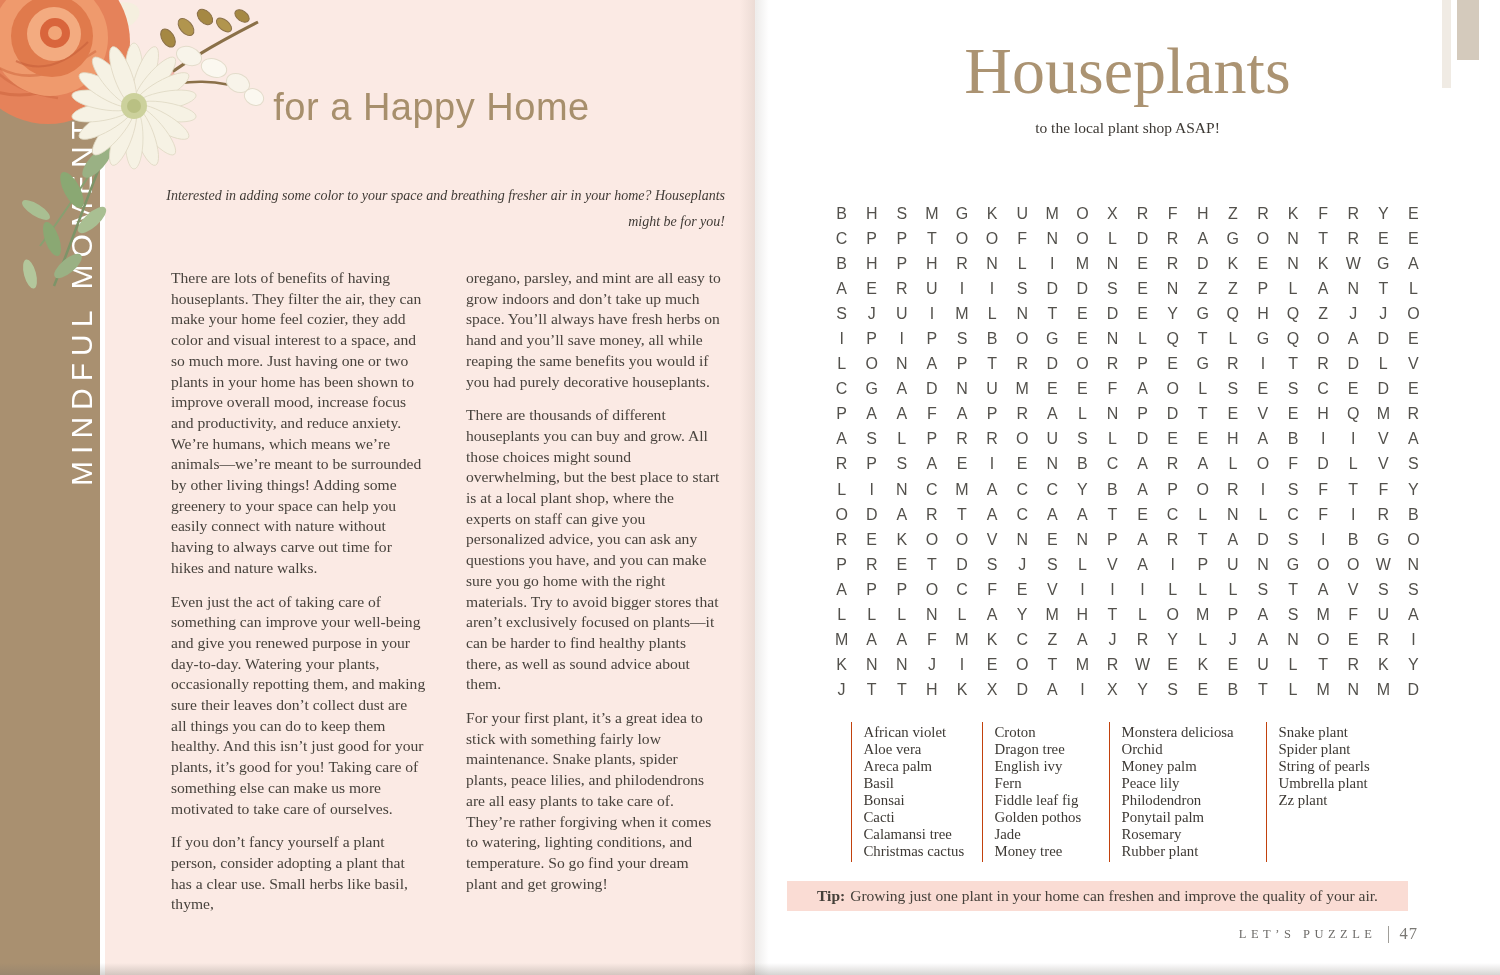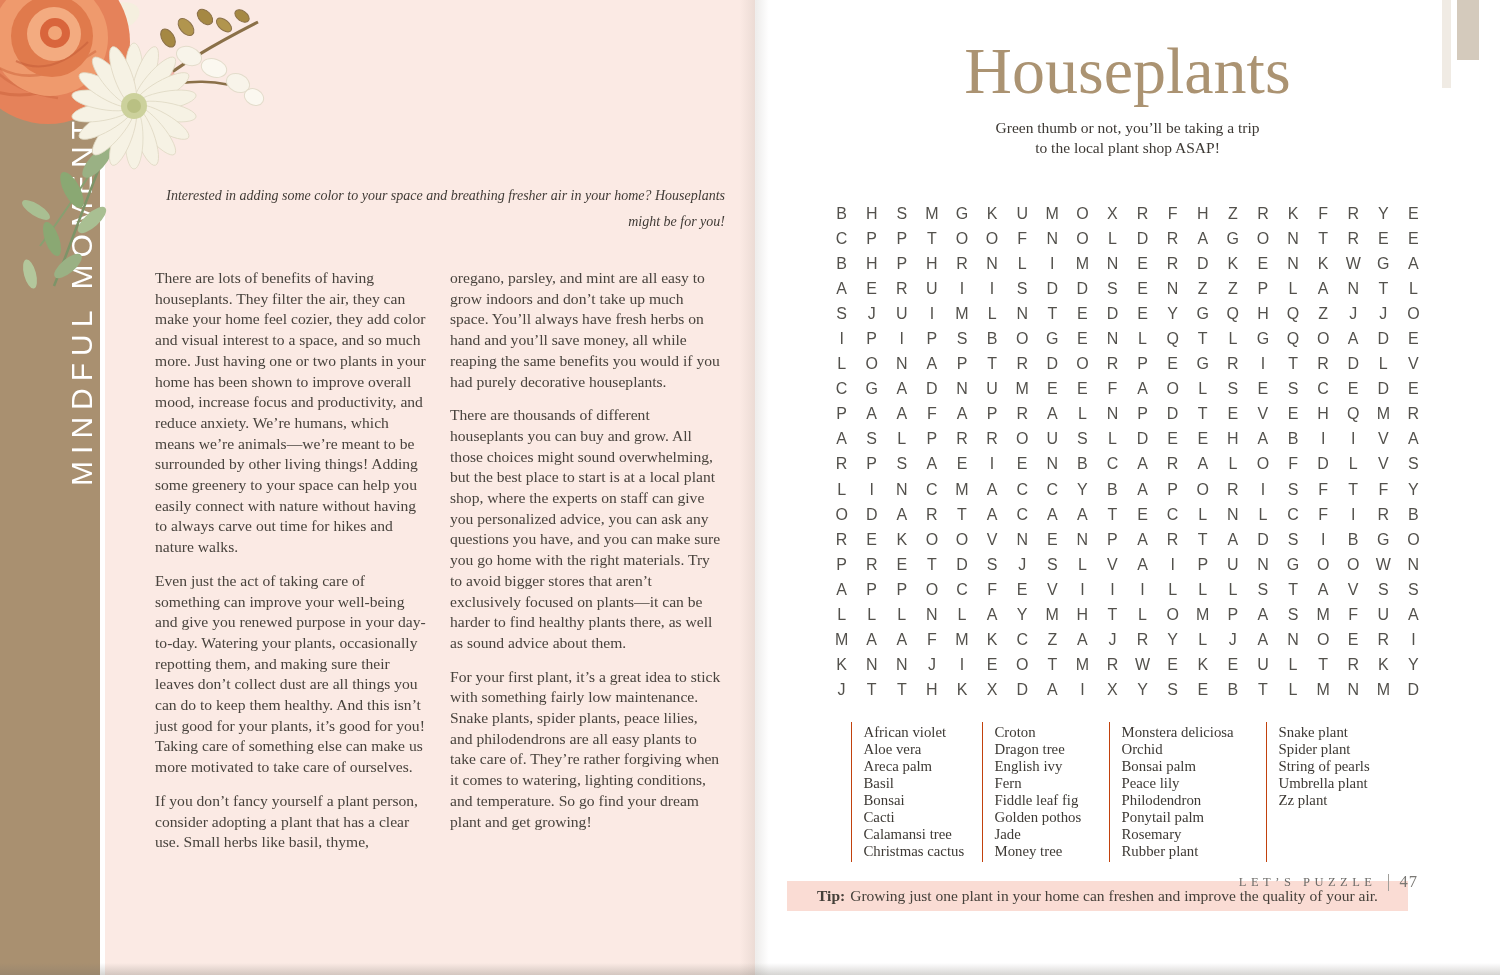--- a/index.html
+++ b/index.html
@@ -22,21 +22,21 @@
     position:absolute;top:86px;left:108px;width:647px;text-align:center;
     font-family:"Liberation Sans", sans-serif;font-weight:300;
     font-size:38px;line-height:43px;color:var(--title-tan,#a78f6c);letter-spacing:0.5px;
   }
   .article-intro{
     position:absolute;top:183px;left:138px;width:587px;text-align:right;
     font-size:14px;line-height:26px;color:#403b36;font-style:italic;
   }
   .article-columns{position:absolute;top:268px;left:155px;width:566px;display:flex;gap:24px;}
   .article-col{width:271px;font-size:15.6px;line-height:20.7px;color:#48433d;text-align:left;}
-  .article-col p{margin:0 0 13px 0;}
+  .article-col p{margin:0 0 13px 16px;}
   
   .page-right{position:absolute;left:755px;top:0;width:745px;height:959px;background:#ffffff;}
   .puzzle-title{
     position:absolute;top:36px;left:0;width:100%;text-align:center;
     font-family:"Liberation Serif", serif;font-weight:400;
     font-size:66px;line-height:70px;color:var(--serif-tan,#ab9372);
   }
   .puzzle-intro{
     position:absolute;top:118px;left:0;width:100%;text-align:center;
     font-size:15.5px;line-height:19.5px;color:#3d3934;
@@ -58,21 +58,21 @@
   .word-col:nth-child(2){width:100px;}
   .word-col:nth-child(3){width:130px;}
   .word-col:nth-child(4){width:112px;}
   .tip-bar{
     position:absolute;top:881px;left:32px;width:621px;height:30px;
     background:var(--tip-pink,#fadcd4);display:flex;align-items:center;justify-content:center;
     font-size:15.5px;color:#45403a;
   }
   .tip-bar strong{font-weight:700;margin-right:5px;}
   .footer{
-    position:absolute;top:872px;right:82px;display:flex;align-items:center;gap:11px;color:#6e6c69;
+    position:absolute;top:924px;right:82px;display:flex;align-items:center;gap:11px;color:#6e6c69;
   }
   .footer-label{font-size:12.5px;letter-spacing:4.5px;}
   .footer-divider{width:1px;height:17px;background:#a09e99;}
   .footer-page{font-size:16.5px;letter-spacing:1px;color:#7a7874;}
   
   .gutter{
     position:absolute;left:740px;top:0;width:40px;height:975px;pointer-events:none;z-index:4;
     background:linear-gradient(to right, rgba(125,115,105,0) 0%, rgba(125,115,105,0.13) 40%, rgba(125,115,105,0) 72%);
   }
   .bottom-edge{
@@ -84,20 +84,21 @@
 </style>
 </head>
 <body>
 
 <div class="page-left">
   <div class="sidebar"></div>
   <div class="sidebar-rule"></div>
   <div class="sidebar-label">MINDFUL MOMENT</div>
 
   <div class="article-title">
+    <div>for a Happy Home</div>
   </div>
 
   <div class="article-intro">Interested in adding some color to your space and breathing fresher air in your home? Houseplants might be for you!</div>
 
   <div class="article-columns">
     <div class="article-col">
         <p>There are lots of benefits of having houseplants. They filter the air, they can make your home feel cozier, they add color and visual interest to a space, and so much more. Just having one or two plants in your home has been shown to improve overall mood, increase focus and productivity, and reduce anxiety. We’re humans, which means we’re animals—we’re meant to be surrounded by other living things! Adding some greenery to your space can help you easily connect with nature without having to always carve out time for hikes and nature walks.</p>
         <p>Even just the act of taking care of something can improve your well-being and give you renewed purpose in your day-to-day. Watering your plants, occasionally repotting them, and making sure their leaves don’t collect dust are all things you can do to keep them healthy. And this isn’t just good for your plants, it’s good for you! Taking care of something else can make us more motivated to take care of ourselves.</p>
         <p>If you don’t fancy yourself a plant person, consider adopting a plant that has a clear use. Small herbs like basil, thyme,</p>
       </div>
@@ -177,21 +178,20 @@
         </g>
       <circle cx="138" cy="110" r="13" fill="#ccd19c"></circle>
       <circle cx="138" cy="110" r="7" fill="#b9c083"></circle>
     </g>
   </svg>
 </div>
 
 <div class="page-right">
   <div class="puzzle-title">Houseplants</div>
   <div class="puzzle-intro">
-      <div>Green thumb or not, you’ll be taking a trip</div>
       <div>to the local plant shop ASAP!</div>
     </div>
   <div class="word-search-grid">
       <div class="cell">B</div>
       <div class="cell">H</div>
       <div class="cell">S</div>
       <div class="cell">M</div>
       <div class="cell">G</div>
       <div class="cell">K</div>
       <div class="cell">U</div>
@@ -606,21 +606,21 @@
         <div>English ivy</div>
         <div>Fern</div>
         <div>Fiddle leaf fig</div>
         <div>Golden pothos</div>
         <div>Jade</div>
         <div>Money tree</div>
       </div>
       <div class="word-col">
         <div>Monstera deliciosa</div>
         <div>Orchid</div>
-        <div>Bonsai palm</div>
+        <div>Money palm</div>
         <div>Peace lily</div>
         <div>Philodendron</div>
         <div>Ponytail palm</div>
         <div>Rosemary</div>
         <div>Rubber plant</div>
       </div>
       <div class="word-col">
         <div>Snake plant</div>
         <div>Spider plant</div>
         <div>String of pearls</div>

